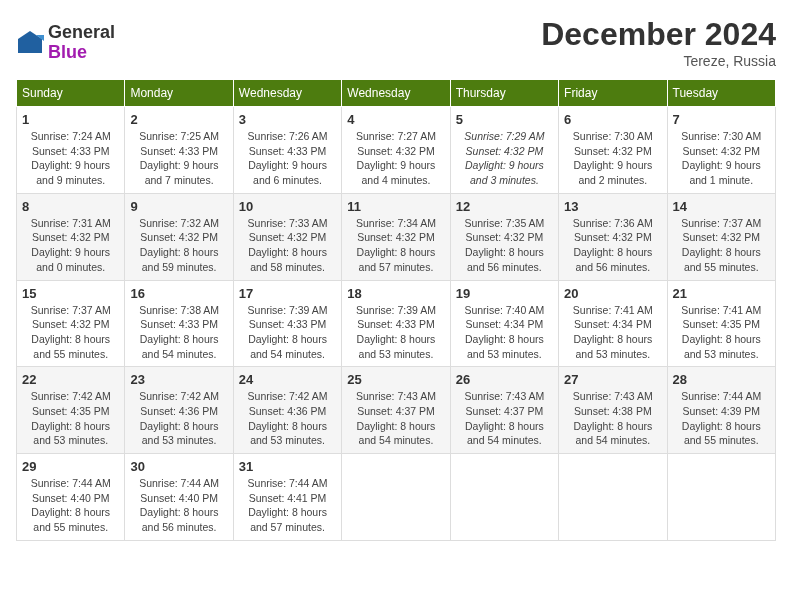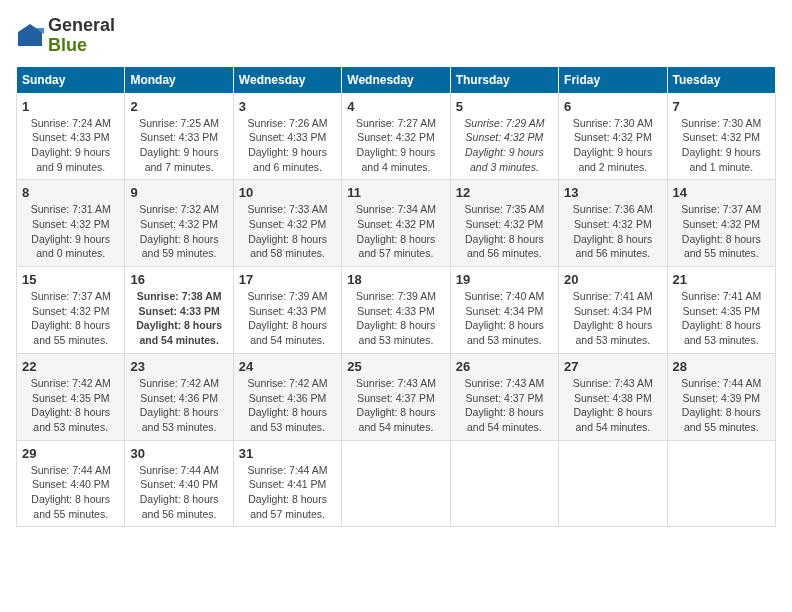--- a/index.html
+++ b/index.html
@@ -27,21 +27,21 @@
       line-height: 1.1;
     }
     .logo-general {
       font-size: 18px;
       font-weight: bold;
       color: #333;
     }
     .logo-blue {
       font-size: 18px;
       font-weight: bold;
-      color: #4d7c0f;
+      color: #a21caf;
     }
     .logo-icon {
       width: 28px;
       height: 28px;
     }
     .title-block {
       text-align: right;
     }
     .month-title {
       font-size: 32px;
@@ -51,26 +51,26 @@
     .location {
       font-size: 14px;
       color: #555;
     }
     .calendar {
       width: 100%;
       border-collapse: collapse;
       font-size: 11px;
     }
     .calendar th {
-      background: #0369a1;
+      background: #4d7c0f;
       color: #fff;
       text-align: left;
       padding: 6px 5px;
       font-size: 12px;
-      font-weight: bold;
+      font-weight: normal;
       border: 1px solid #fff;
     }
     .calendar td {
       vertical-align: top;
       padding: 5px;
       border: 1px solid #ddd;
       width: calc(100% / 7);
       min-height: 80px;
       background: #fff;
     }
@@ -102,20 +102,22 @@
     <svg class="logo-icon" viewBox="0 0 28 28">
       <polygon points="14,2 26,10 26,24 2,24 2,10" fill="#2060a0"></polygon>
       <polygon points="20,6 28,12 28,6" fill="#4090d0"></polygon>
     </svg>
     <div class="logo-text">
       <span class="logo-general">General</span>
       <span class="logo-blue">Blue</span>
     </div>
   </div>
   <div class="title-block">
+    <div class="month-title">December 2024</div>
+    <div class="location">Tereze, Russia</div>
   </div>
 </div>
 
 <table class="calendar">
   <thead>
     <tr>
     <th>Sunday</th>
         <th>Monday</th>
         <th>Wednesday</th>
         <th>Wednesday</th>
@@ -230,21 +232,21 @@
       <tr>
         <td>
           <span class="day-num">15</span>
           <div class="day-info" style="white-space: pre-line;">Sunrise: 7:37 AM
 Sunset: 4:32 PM
 Daylight: 8 hours
 and 55 minutes.</div>
         </td>
         <td>
           <span class="day-num">16</span>
-          <div class="day-info" style="white-space: pre-line; font-weight: bold;">Sunrise: 7:38 AM
+          <div class="day-info" style="white-space: pre-line;">Sunrise: 7:38 AM
 Sunset: 4:33 PM
 Daylight: 8 hours
 and 54 minutes.</div>
         </td>
         <td>
           <span class="day-num">17</span>
           <div class="day-info" style="white-space: pre-line;">Sunrise: 7:39 AM
 Sunset: 4:33 PM
 Daylight: 8 hours
 and 54 minutes.</div>

